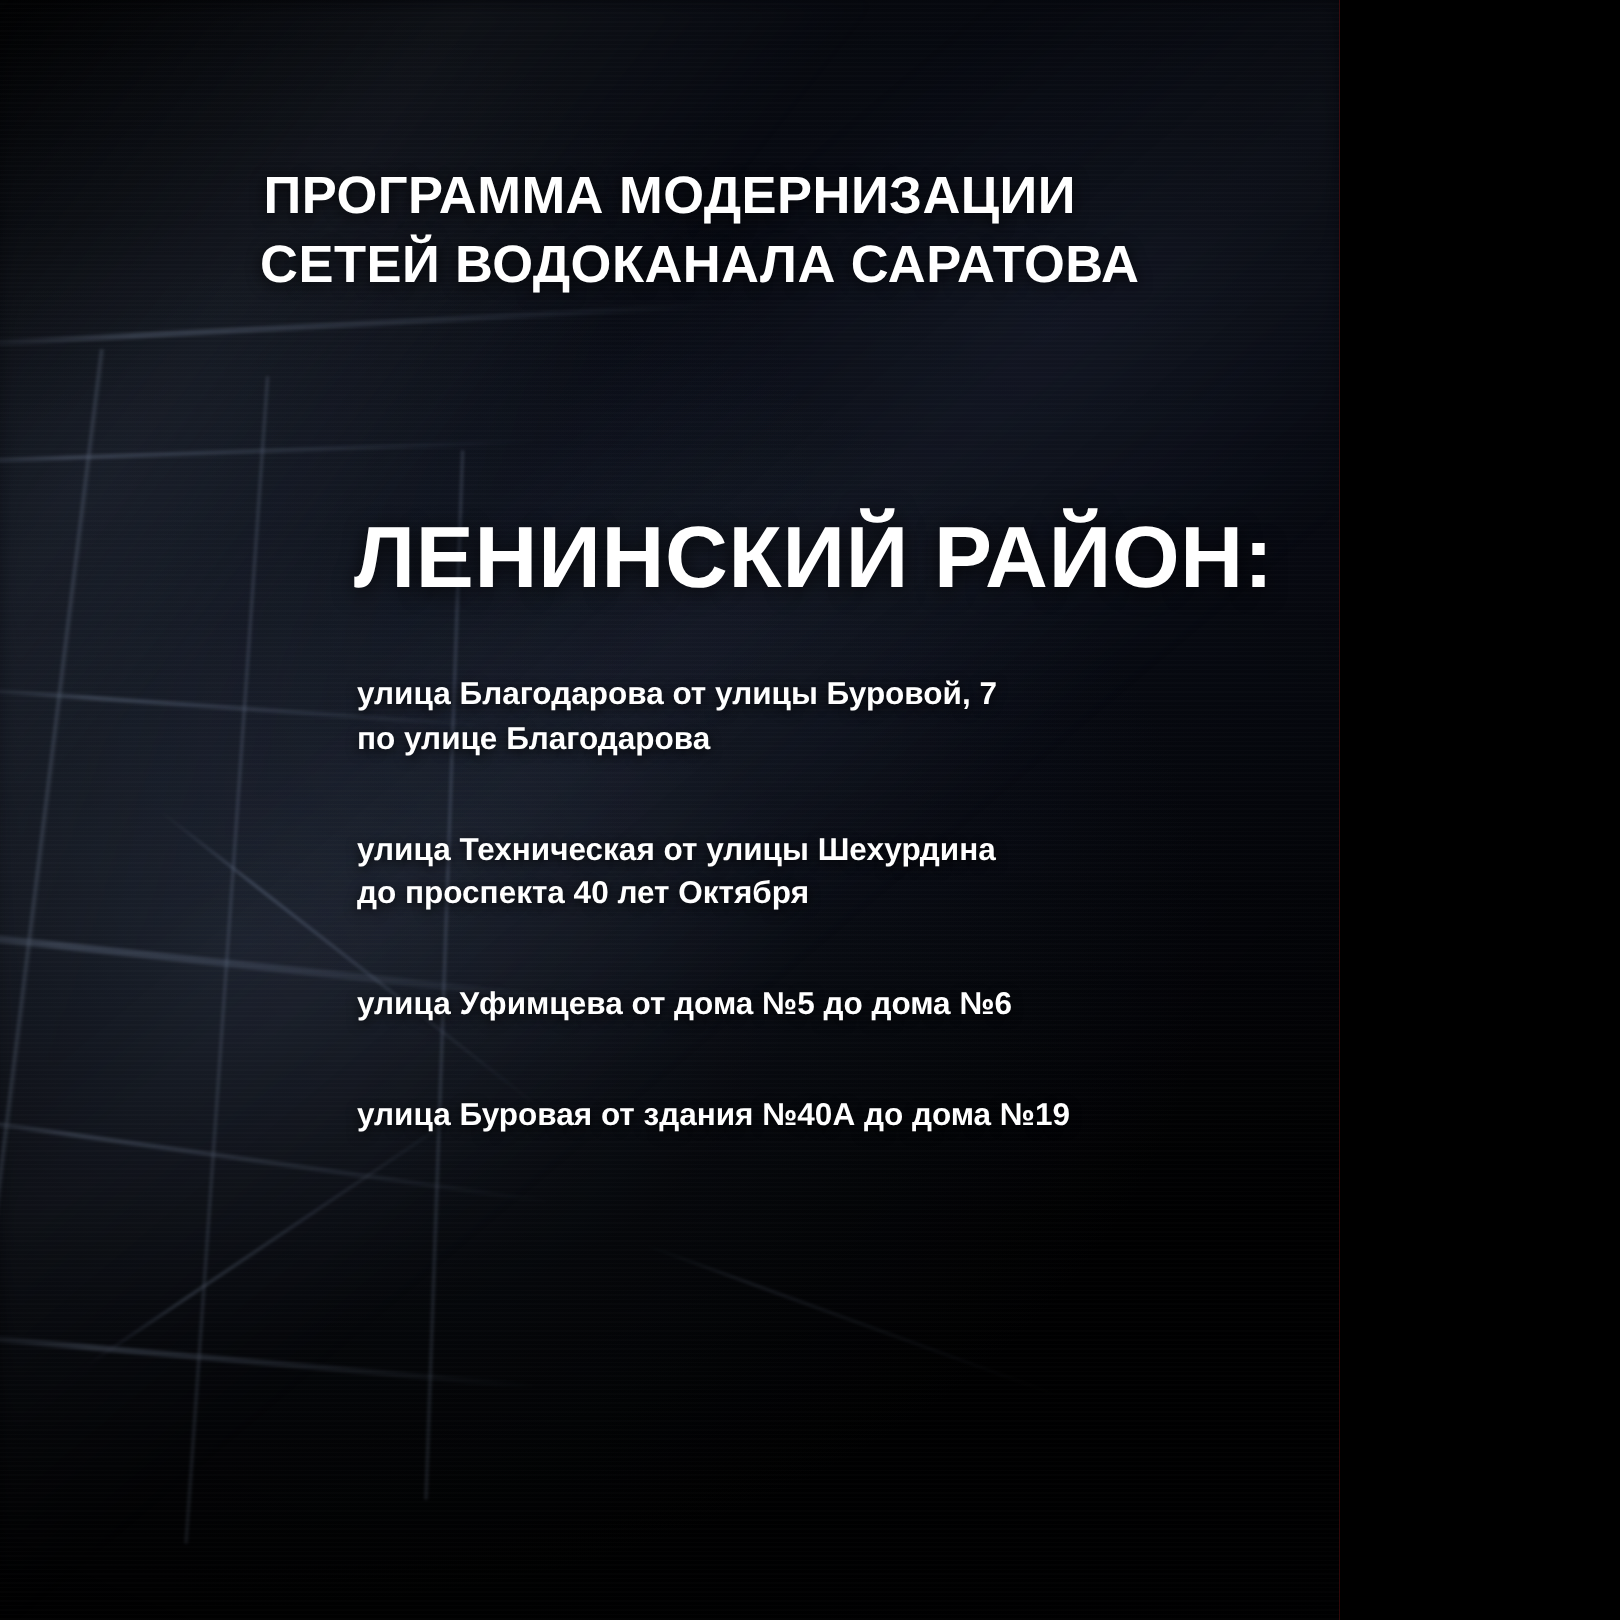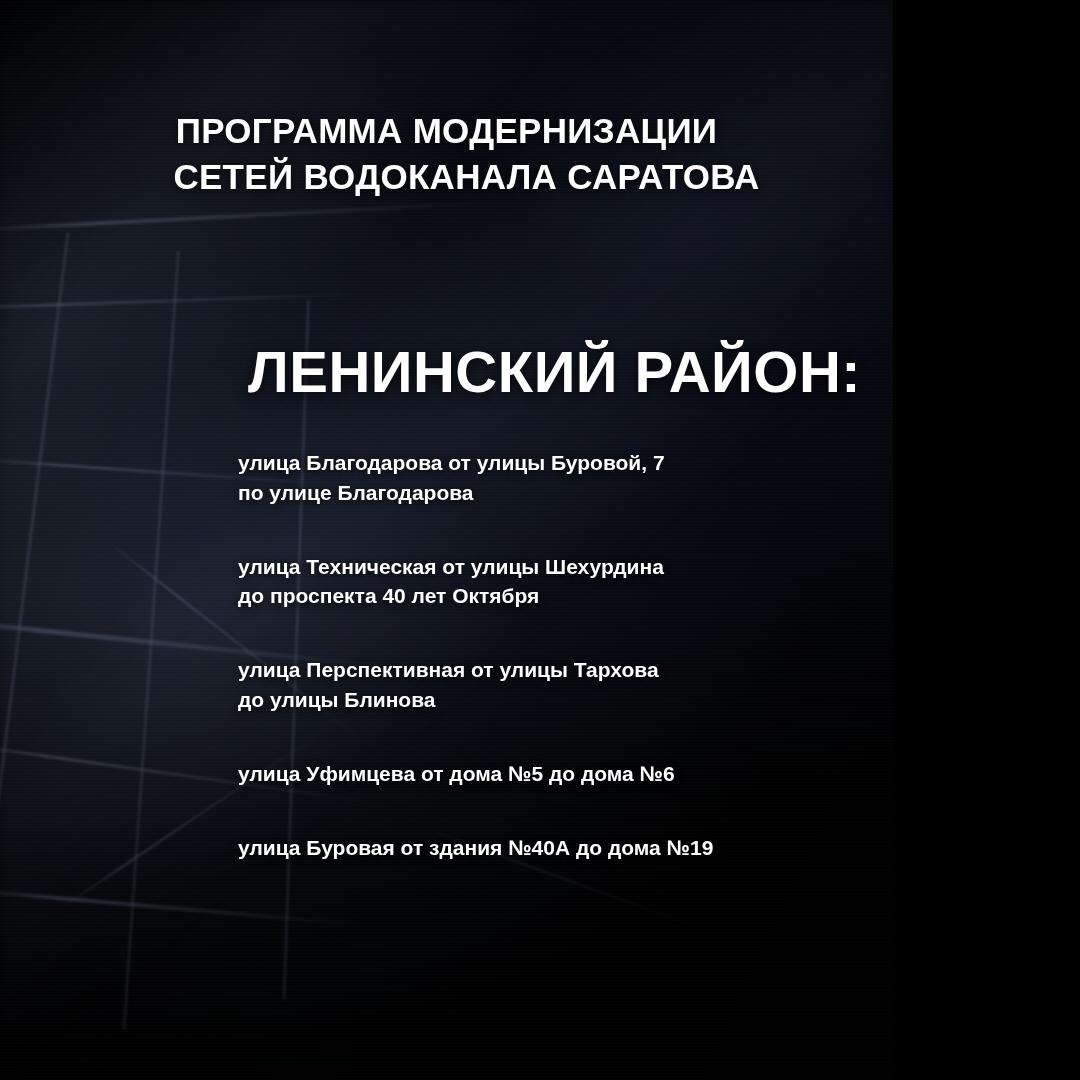--- a/index.html
+++ b/index.html
@@ -74,21 +74,21 @@
     line-height: 1.30;
     letter-spacing: 0.3px;
     text-transform: uppercase;
     text-shadow: 0 2px 10px rgba(0,0,0,0.75);
   }
   .header .l2 { display: block; margin-left: 40px; }
 
   .district {
     position: absolute;
     top: 342px;
-    left: 248px;
+    left: 236px;
     color: #ffffff;
     font-weight: bold;
     font-size: 58px;
     line-height: 1.05;
     letter-spacing: 0.5px;
     text-transform: uppercase;
     text-shadow: 0 3px 14px rgba(0,0,0,0.8);
   }
 
   .list {
@@ -141,20 +141,18 @@
       <span class="l2">СЕТЕЙ ВОДОКАНАЛА САРАТОВА</span>
     </div>
 
     <div class="district">ЛЕНИНСКИЙ РАЙОН:</div>
 
     <div class="list">
       <div class="item">улица Благодарова от улицы Буровой, 7
 по улице Благодарова</div>
       <div class="item">улица Техническая от улицы Шехурдина
 до проспекта 40 лет Октября</div>
-      <div class="item">улица Перспективная от улицы Тархова
-до улицы Блинова</div>
       <div class="item">улица Уфимцева от дома №5 до дома №6</div>
       <div class="item">улица Буровая от здания №40А до дома №19</div>
     </div>
 
   </div>
 </div>
 
 </body></html>

